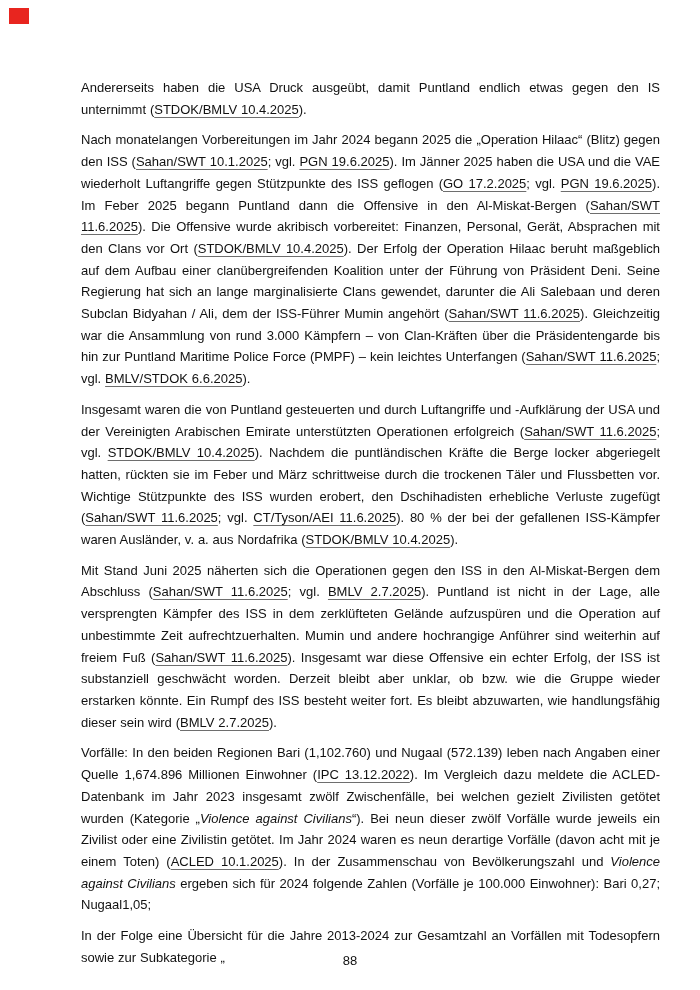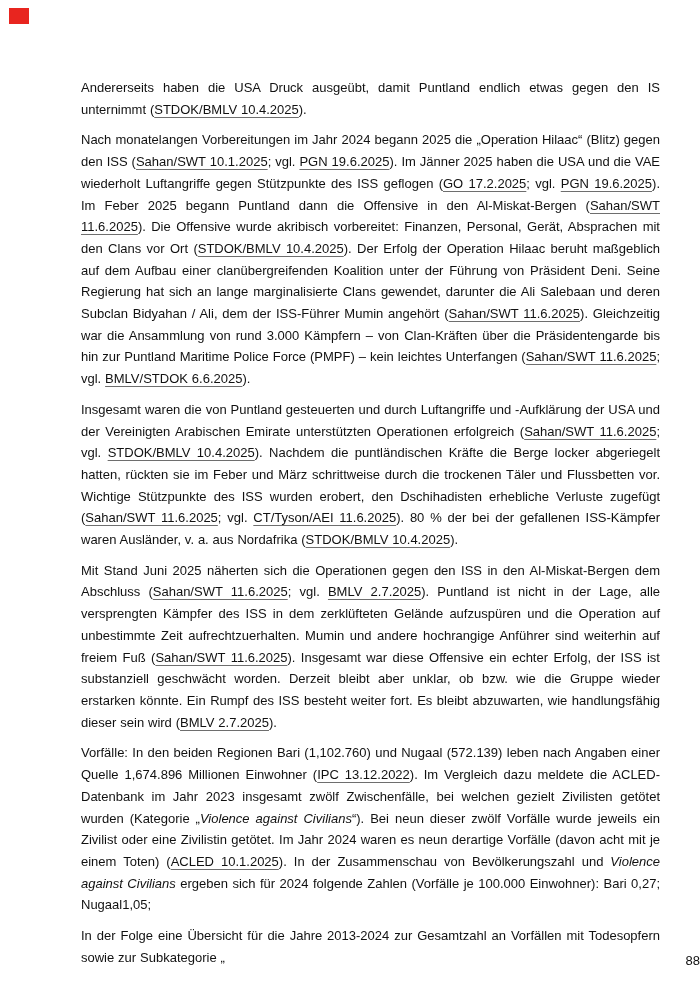--- a/index.html
+++ b/index.html
@@ -43,21 +43,21 @@
     text-decoration-thickness: 1px;
     text-underline-offset: 3px;
   }
   .text-body .bold { font-weight: normal; }
   .text-body .italic { font-style: italic; }
   .footer {
     position: absolute;
     left: 0;
     right: 0;
     bottom: 22px;
-    text-align: right;
+    text-align: center;
     font-size: 13px;
     color: #111111;
   }
 </style>
 </head>
 <body>
 
 <div class="marker" style="background: rgb(232, 37, 31);"></div>
 
 <div class="page">

